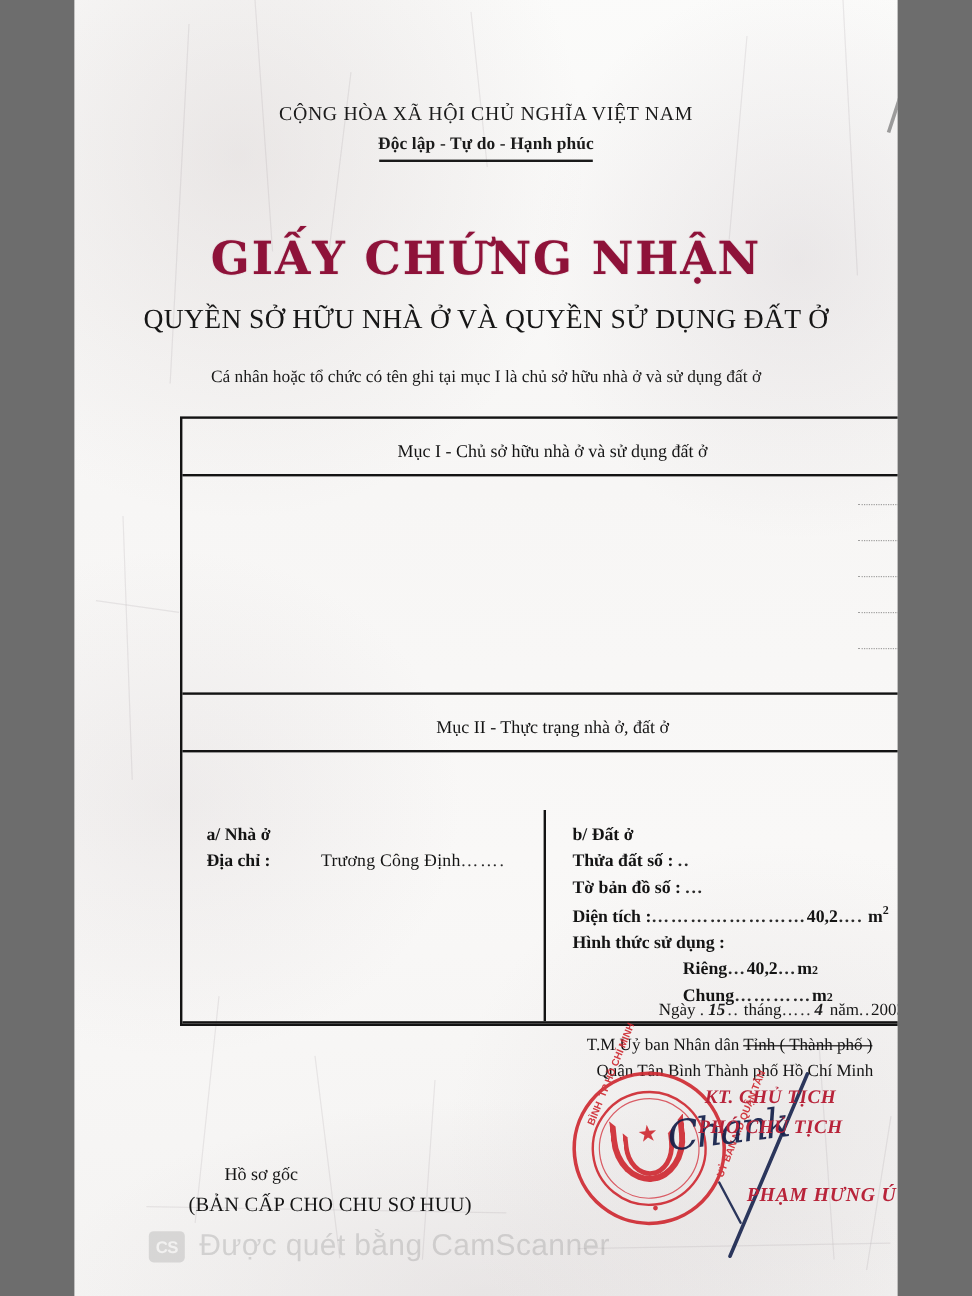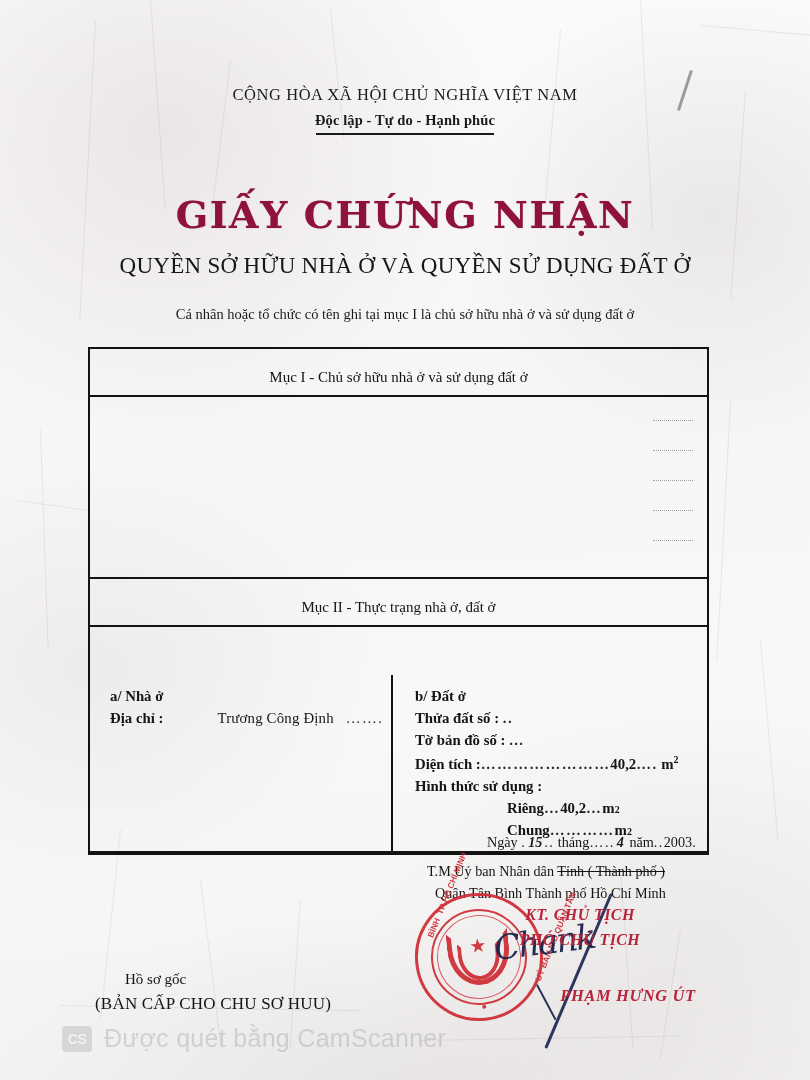--- a/index.html
+++ b/index.html
@@ -3,21 +3,21 @@
 <meta charset="utf-8">
 <title>Giấy chứng nhận quyền sở hữu nhà ở và quyền sử dụng đất ở</title>
 <style>
   html, body {
     margin: 0;
     padding: 0;
     background: #6d6d6d;
   }
   .page {
     position: relative;
-    width: 810px;
+    width: 686px;
     height: 1080px;
     margin: 0 auto;
     overflow: hidden;
     background:
       radial-gradient(ellipse 60% 40% at 20% 12%, rgba(196,186,186,0.30), rgba(255,255,255,0) 70%),
       radial-gradient(ellipse 45% 30% at 88% 20%, rgba(192,183,188,0.26), rgba(255,255,255,0) 72%),
       radial-gradient(ellipse 50% 28% at 12% 62%, rgba(198,190,192,0.22), rgba(255,255,255,0) 70%),
       radial-gradient(ellipse 55% 32% at 85% 88%, rgba(196,188,190,0.22), rgba(255,255,255,0) 72%),
       radial-gradient(ellipse 70% 20% at 50% 100%, rgba(200,192,194,0.28), rgba(255,255,255,0) 76%),
       linear-gradient(178deg, #fbfbfa 0%, #f7f6f5 38%, #f9f8f7 66%, #f4f3f2 100%);
@@ -145,21 +145,21 @@
   .fld {
     font-size: 14.8px;
     line-height: 1.5;
     color: #141414;
     white-space: nowrap;
   }
   .fld.b { font-weight: 700; }
   .addr-line {
     display: flex;
     align-items: baseline;
-    gap: 12px;
+    gap: 0;
   }
   .addr-label { font-weight: 700; }
   .addr-value {
     margin-left: 42px;
     font-weight: 400;
     letter-spacing: .2px;
   }
   .dots-sm { letter-spacing: 1.4px; color: #2a2a2a; }
   .sup { font-size: 10px; vertical-align: super; }
   .indent-use {

